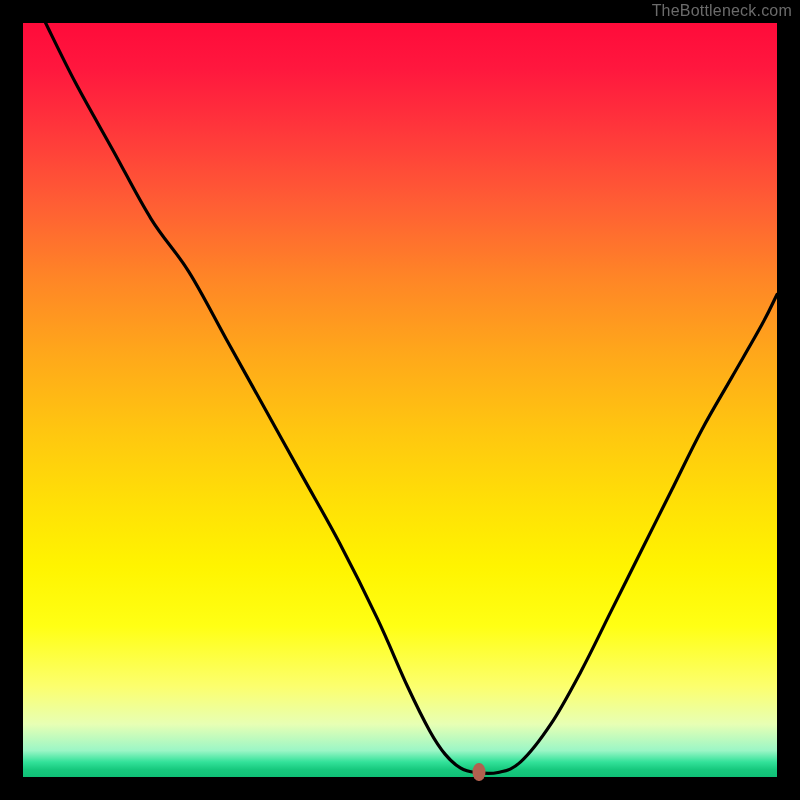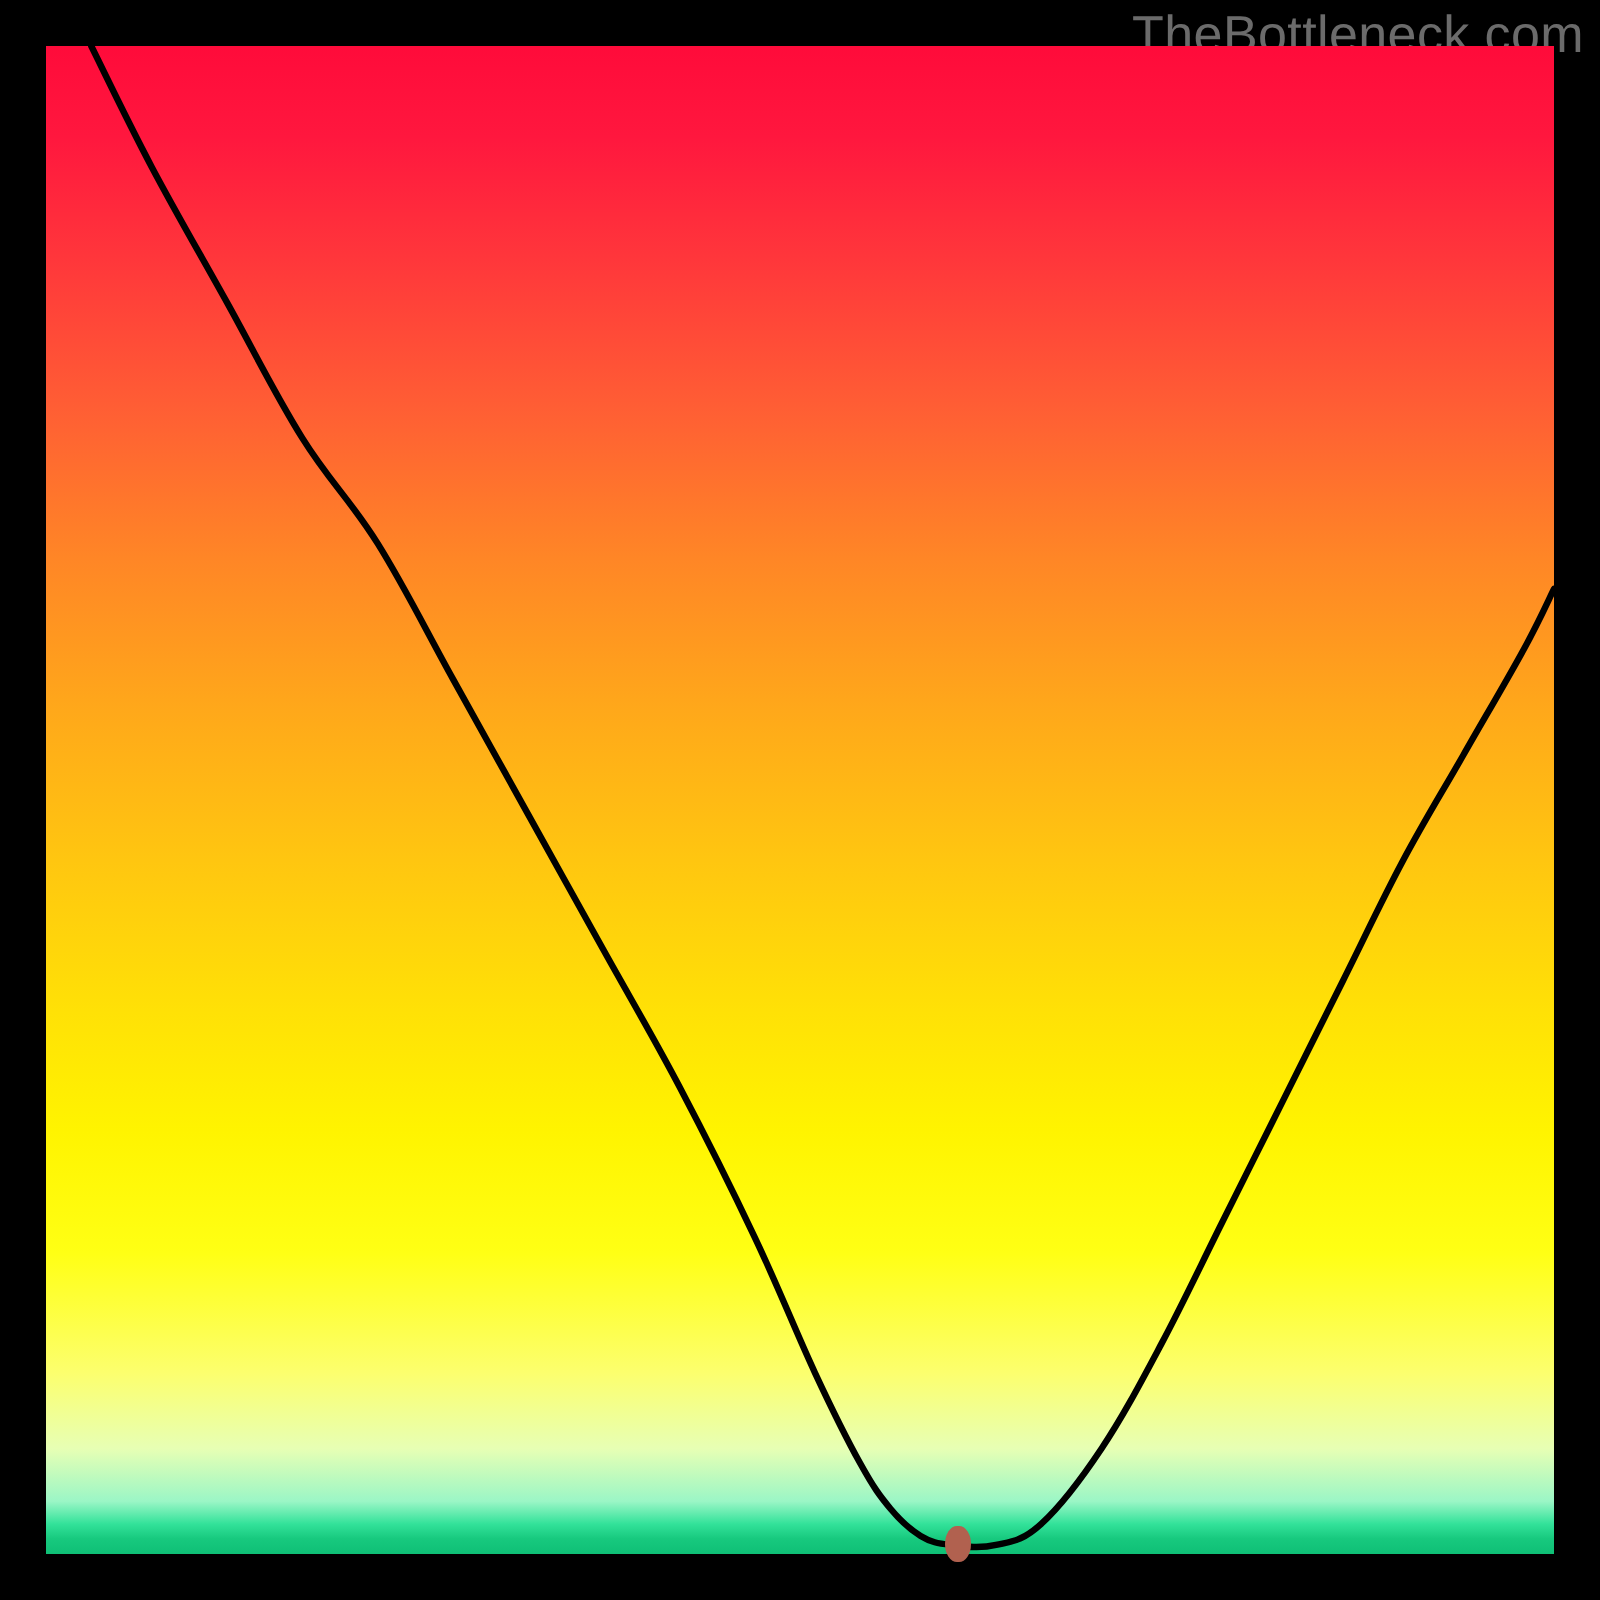--- a/index.html
+++ b/index.html
@@ -43,21 +43,21 @@
       #33e29a 98%,
       #17c97e 99%,
       #0fbf76 100%
     );
   }
   .watermark {
     position: absolute;
     top: 2px;
     right: 8px;
     color: #6b6b6b;
-    font-size: 26px;
+    font-size: 16px;
     font-weight: 500;
     letter-spacing: 0.2px;
     user-select: none;
   }
   svg.curve {
     position: absolute;
     left: 0;
     top: 0;
     width: 754px;
     height: 754px;

